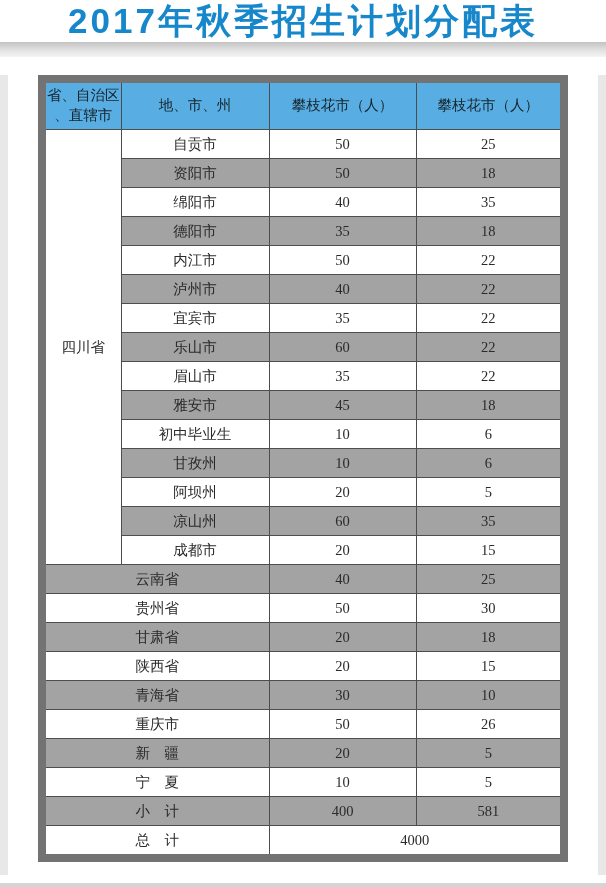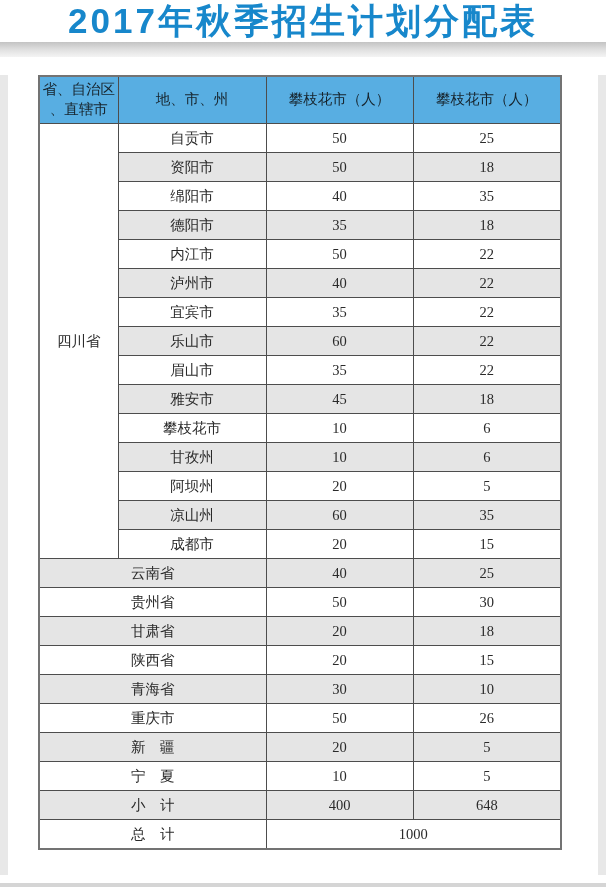--- a/index.html
+++ b/index.html
@@ -15,34 +15,34 @@
     font-size:35px;font-weight:bold;color:#1787cb;letter-spacing:3px;white-space:nowrap;
   }
   .divider-band{height:15px;background:linear-gradient(to bottom,#c3c3c3 0%,#e2e2e2 55%,#f4f4f4 100%);}
   .content{position:relative;height:826px;background:#ffffff;}
   .side-strip{position:absolute;top:0;width:8px;height:800px;background:#e8e8e8;}
   .side-strip.left{left:0;}
   .side-strip.right{right:0;}
   table.enroll{
     border-collapse:collapse;table-layout:fixed;
     margin:18px 0 0 38px;width:522px;
-    border:2px solid #737373;
+    border:8px solid #737373;
     font-size:14.5px;color:#2a2a2a;
   }
   table.enroll th,table.enroll td{
     border:1px solid #4d4d4d;text-align:center;vertical-align:middle;padding:0;
   }
   col.c1{width:79px;} col.c2{width:148px;} col.c3{width:147px;} col.c4{width:148px;}
   thead th{
     background:#58aee2;color:#16232b;font-weight:normal;
     height:46px;line-height:1.35;font-size:14.5px;
   }
   th.wrap{white-space:pre-line;}
   tbody td{height:28px;background:#ffffff;}
-  tr.g td{background:#e5e5e5;}
+  tr.g td{background:#a3a3a3;}
   td.province-cell{background:#ffffff;font-family:Liberation Mono, monospace;}
   .bottom-strip{position:absolute;left:0;bottom:0;width:606px;height:4px;background:#d5d5d5;}
 </style>
 </head>
 <body>
 
 <div class="page">
 
   <div class="title-band">
     <h1 class="page-title">2017年秋季招生计划分配表</h1>
@@ -116,21 +116,21 @@
           <td>眉山市</td>
           <td>35</td>
           <td>22</td>
         </tr>
         <tr class="g">
           <td>雅安市</td>
           <td>45</td>
           <td>18</td>
         </tr>
         <tr>
-          <td>攀枝花市</td>
+          <td>初中毕业生</td>
           <td>10</td>
           <td>6</td>
         </tr>
         <tr class="g">
           <td>甘孜州</td>
           <td>10</td>
           <td>6</td>
         </tr>
         <tr>
           <td>阿坝州</td>
@@ -185,24 +185,24 @@
         </tr>
         <tr>
           <td colspan="2">宁　夏</td>
           <td>10</td>
           <td>5</td>
         </tr>
 
         <tr class="g">
           <td colspan="2">小　计</td>
           <td>400</td>
-          <td>648</td>
+          <td>581</td>
         </tr>
         <tr>
           <td colspan="2">总　计</td>
-          <td colspan="2">1000</td>
+          <td colspan="2">4000</td>
         </tr>
       </tbody>
     </table>
   </div>
 
   <div class="bottom-strip"></div>
 </div>
 
 </body></html>

